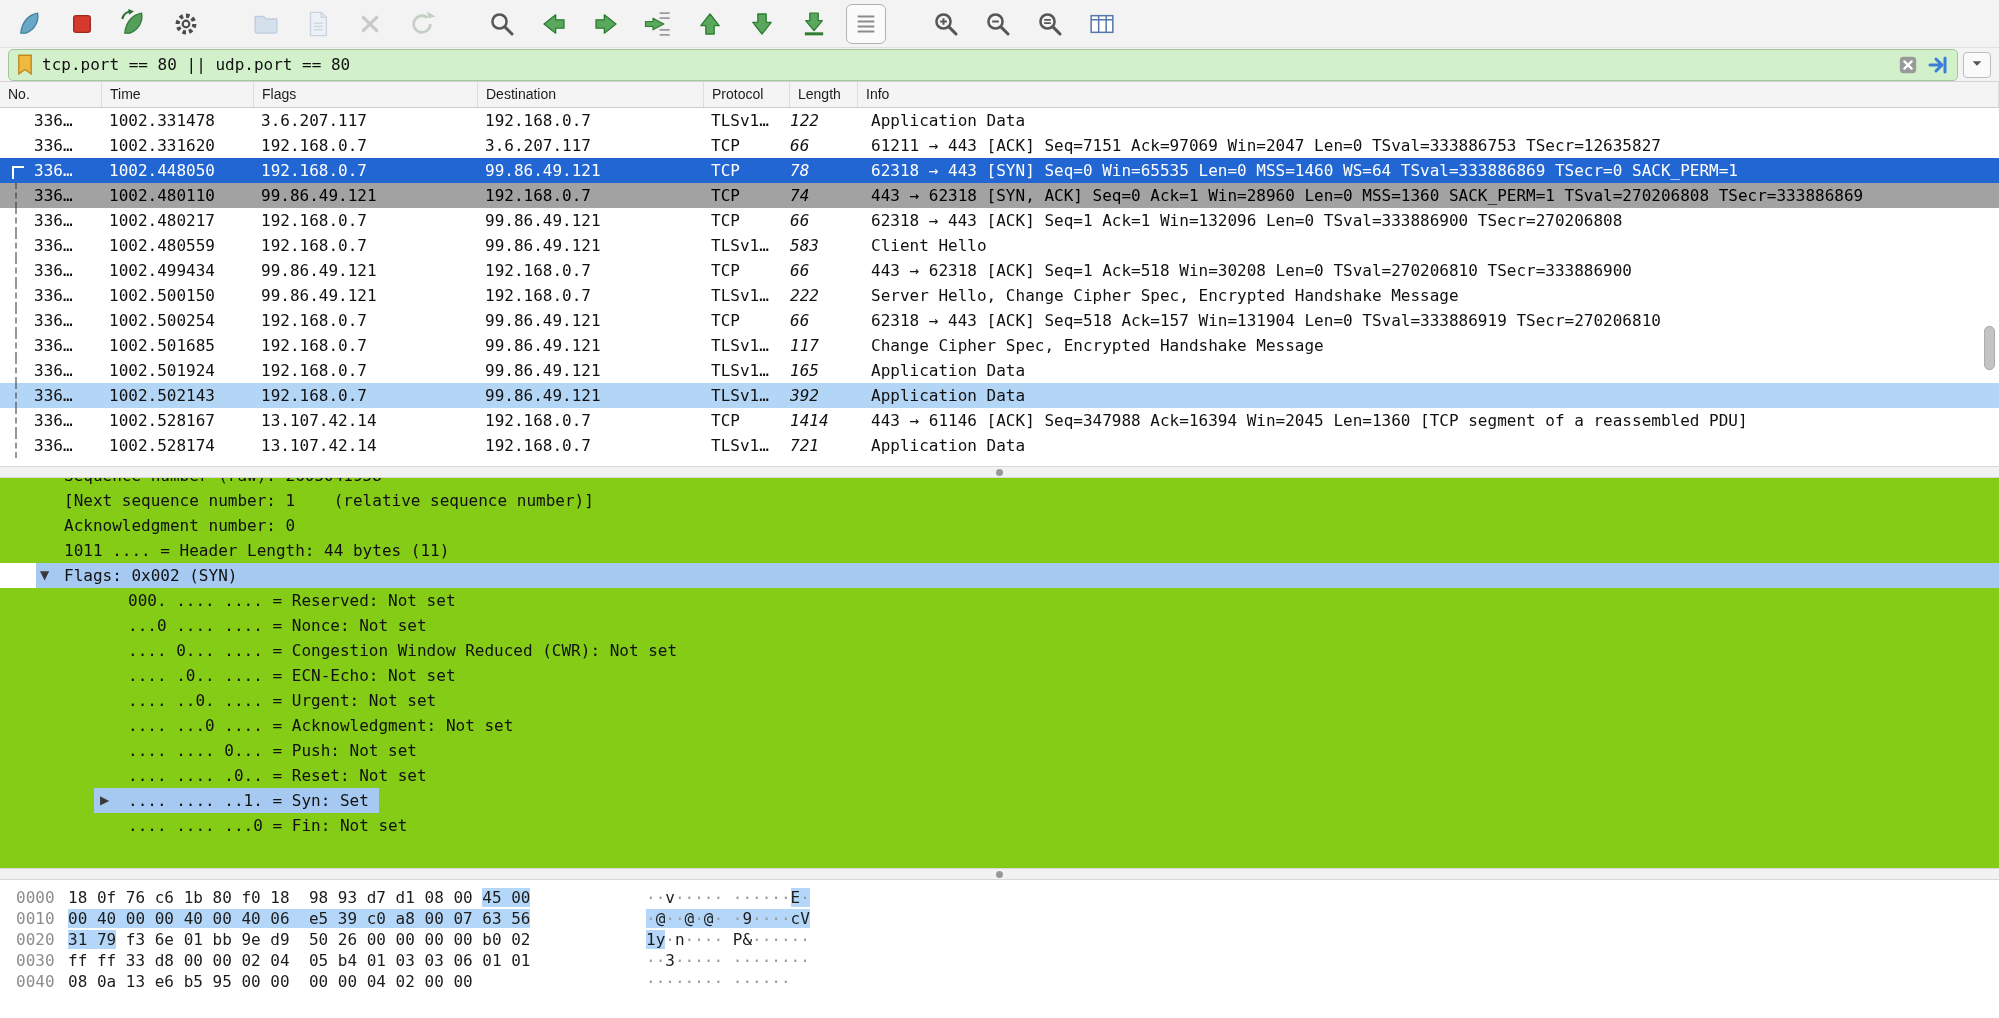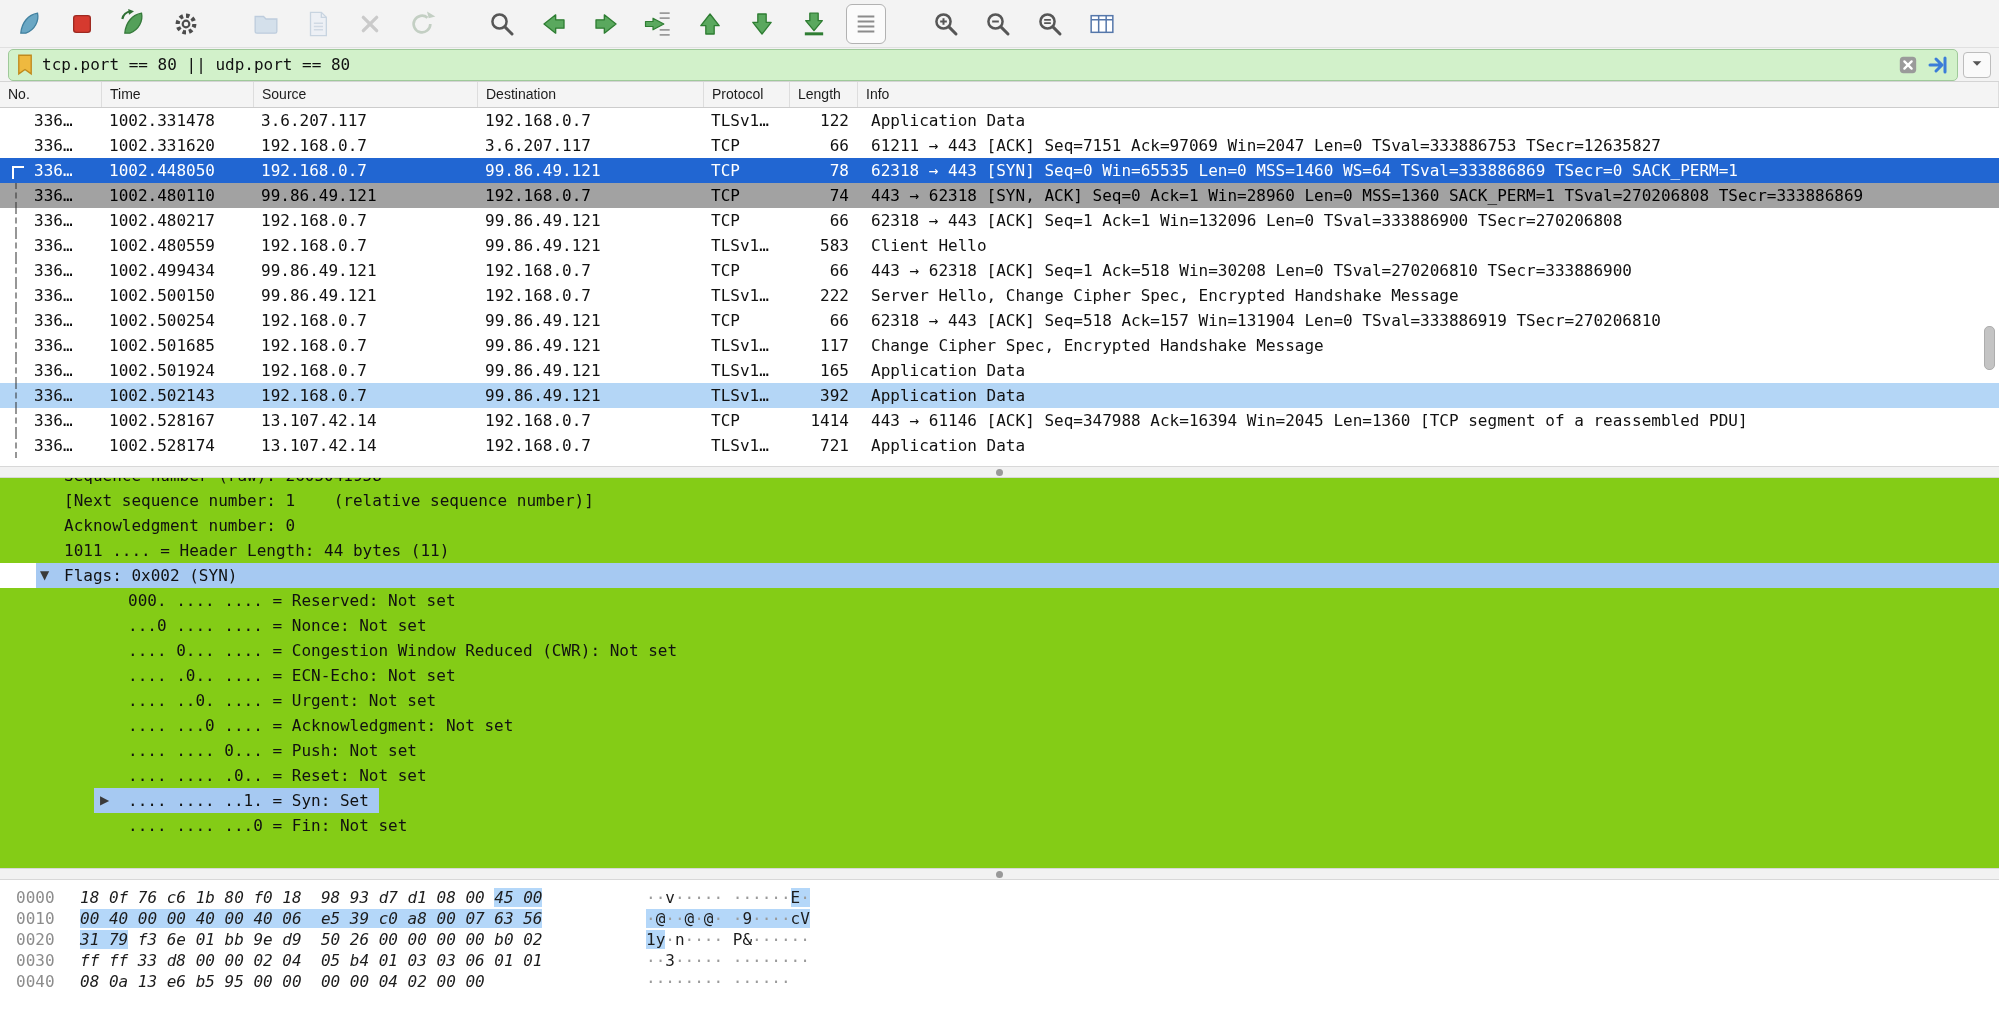--- a/index.html
+++ b/index.html
@@ -28,21 +28,21 @@
   
   .plheader{position:absolute;left:0;top:82px;width:100%;height:26px;background:var(--header-bg,#f4f4f4);
             border-bottom:1px solid #cccccc;display:grid;grid-template-columns:var(--cols);
             font-size:14px;color:#1c1c1c;box-sizing:border-box;}
   .plh-cell{padding-left:8px;border-right:1px solid #dddddd;line-height:25px;overflow:hidden;white-space:nowrap;}
   .plbody{position:absolute;left:0;top:108px;width:100%;height:358px;overflow:hidden;background:#fff;}
   .pl-row{display:grid;grid-template-columns:var(--cols);height:25px;line-height:25px;
           font-family:"DejaVu Sans Mono",monospace;font-size:16px;color:#111;white-space:pre;}
   .pl-cell{overflow:hidden;position:relative;padding-left:7px;box-sizing:border-box;}
   .c-no{padding-left:34px;}
-  .c-len{text-align:right;padding-right:9px;padding-left:0;}
+  .c-len{text-align:left;padding-right:9px;padding-left:0;font-style:italic;}
   .c-info{padding-left:13px;}
   .pl-row.selected{background:var(--selected-bg,#2166d2);color:#ffffff;}
   .pl-row.related-gray{background:var(--related-bg,#a2a2a2);color:#000;}
   .pl-row.stream-blue{background:var(--stream-bg,#b4d6f6);}
   .mk-corner{position:absolute;left:12px;top:8px;width:10px;height:11px;border-left:2px solid #fff;border-top:2px solid #fff;}
   .mk-dash{position:absolute;left:15px;top:0;height:100%;border-left:2px dashed rgba(45,45,45,.5);}
   .vthumb{position:absolute;right:4px;top:326px;width:9px;height:42px;border-radius:5px;background:#c4c4c4;border:1px solid #adadad;}
   
   .split{position:absolute;left:0;width:100%;height:12px;background:#f2f2f2;border-top:1px solid #d8d8d8;
          border-bottom:1px solid #d8d8d8;box-sizing:border-box;}
@@ -57,21 +57,21 @@
   .pd-exp.ind1{left:40px;} .pd-exp.ind2{left:100px;}
   .pd-inner{display:inline-block;}
   .pd-inner.ind1{margin-left:64px;}
   .pd-inner.ind2{margin-left:128px;}
   .pd-inner.pd-hl-inline{margin-left:94px;padding-left:34px;padding-right:10px;background:var(--detail-hl,#a6c9f2);}
   .pd-hl-row{background:linear-gradient(90deg,#ffffff 36px,var(--detail-hl,#a6c9f2) 36px);}
   
   .hexbody{position:absolute;left:0;top:880px;width:100%;height:138px;background:#fff;padding-top:7px;box-sizing:border-box;}
   .hex-row{position:relative;height:21px;line-height:21px;font-family:"DejaVu Sans Mono",monospace;font-size:16px;white-space:pre;}
   .hex-off{position:absolute;left:16px;color:#8c8c8c;}
-  .hex-bytes{position:absolute;left:80px;color:#1c1c1c;font-style:italic;}
+  .hex-bytes{position:absolute;left:68px;color:#1c1c1c;}
   .hex-ascii{position:absolute;left:646px;color:#1c1c1c;text-align:right;}
   .hb.hl,.ac.hl{background:var(--hex-hl,#b4d7f9);}
   .ac.dim{color:#9a9a9a;}
 </style>
 </head>
 <body>
 
 <div id="app" style="--toolbar-bg: #f3f3f3; --header-bg: #f4f4f4; --filter-bg: #d2f1ca; --selected-bg: #2166d2; --related-bg: #a2a2a2; --stream-bg: #b4d6f6; --detail-hl: #a6c9f2; --hex-hl: #b4d7f9;">
 
   <div class="toolbar">
@@ -259,21 +259,21 @@
         <svg width="14" height="14" viewBox="0 0 16 16">
             <path d="M3 6 l5 5 5 -5 z" fill="#555"></path>
           </svg>
       </span>
     </div>
   </div>
 
   <div class="plheader">
       <div class="plh-cell">No.</div>
       <div class="plh-cell">Time</div>
-      <div class="plh-cell">Source</div>
+      <div class="plh-cell">Flags</div>
       <div class="plh-cell">Destination</div>
       <div class="plh-cell">Protocol</div>
       <div class="plh-cell">Length</div>
       <div class="plh-cell">Info</div>
     </div>
 
   <div class="plbody">
       <div class="pl-row"><span class="pl-cell c-no">336…</span><span class="pl-cell c-time">1002.331478</span><span class="pl-cell c-src">3.6.207.117</span><span class="pl-cell c-dst">192.168.0.7</span><span class="pl-cell c-proto">TLSv1…</span><span class="pl-cell c-len">122</span><span class="pl-cell c-info">Application Data</span></div>
       <div class="pl-row"><span class="pl-cell c-no">336…</span><span class="pl-cell c-time">1002.331620</span><span class="pl-cell c-src">192.168.0.7</span><span class="pl-cell c-dst">3.6.207.117</span><span class="pl-cell c-proto">TCP</span><span class="pl-cell c-len">66</span><span class="pl-cell c-info">61211 → 443 [ACK] Seq=7151 Ack=97069 Win=2047 Len=0 TSval=333886753 TSecr=12635827</span></div>
       <div class="pl-row selected"><span class="pl-cell c-no"><span class="mk-corner"></span>336…</span><span class="pl-cell c-time">1002.448050</span><span class="pl-cell c-src">192.168.0.7</span><span class="pl-cell c-dst">99.86.49.121</span><span class="pl-cell c-proto">TCP</span><span class="pl-cell c-len">78</span><span class="pl-cell c-info">62318 → 443 [SYN] Seq=0 Win=65535 Len=0 MSS=1460 WS=64 TSval=333886869 TSecr=0 SACK_PERM=1</span></div>

